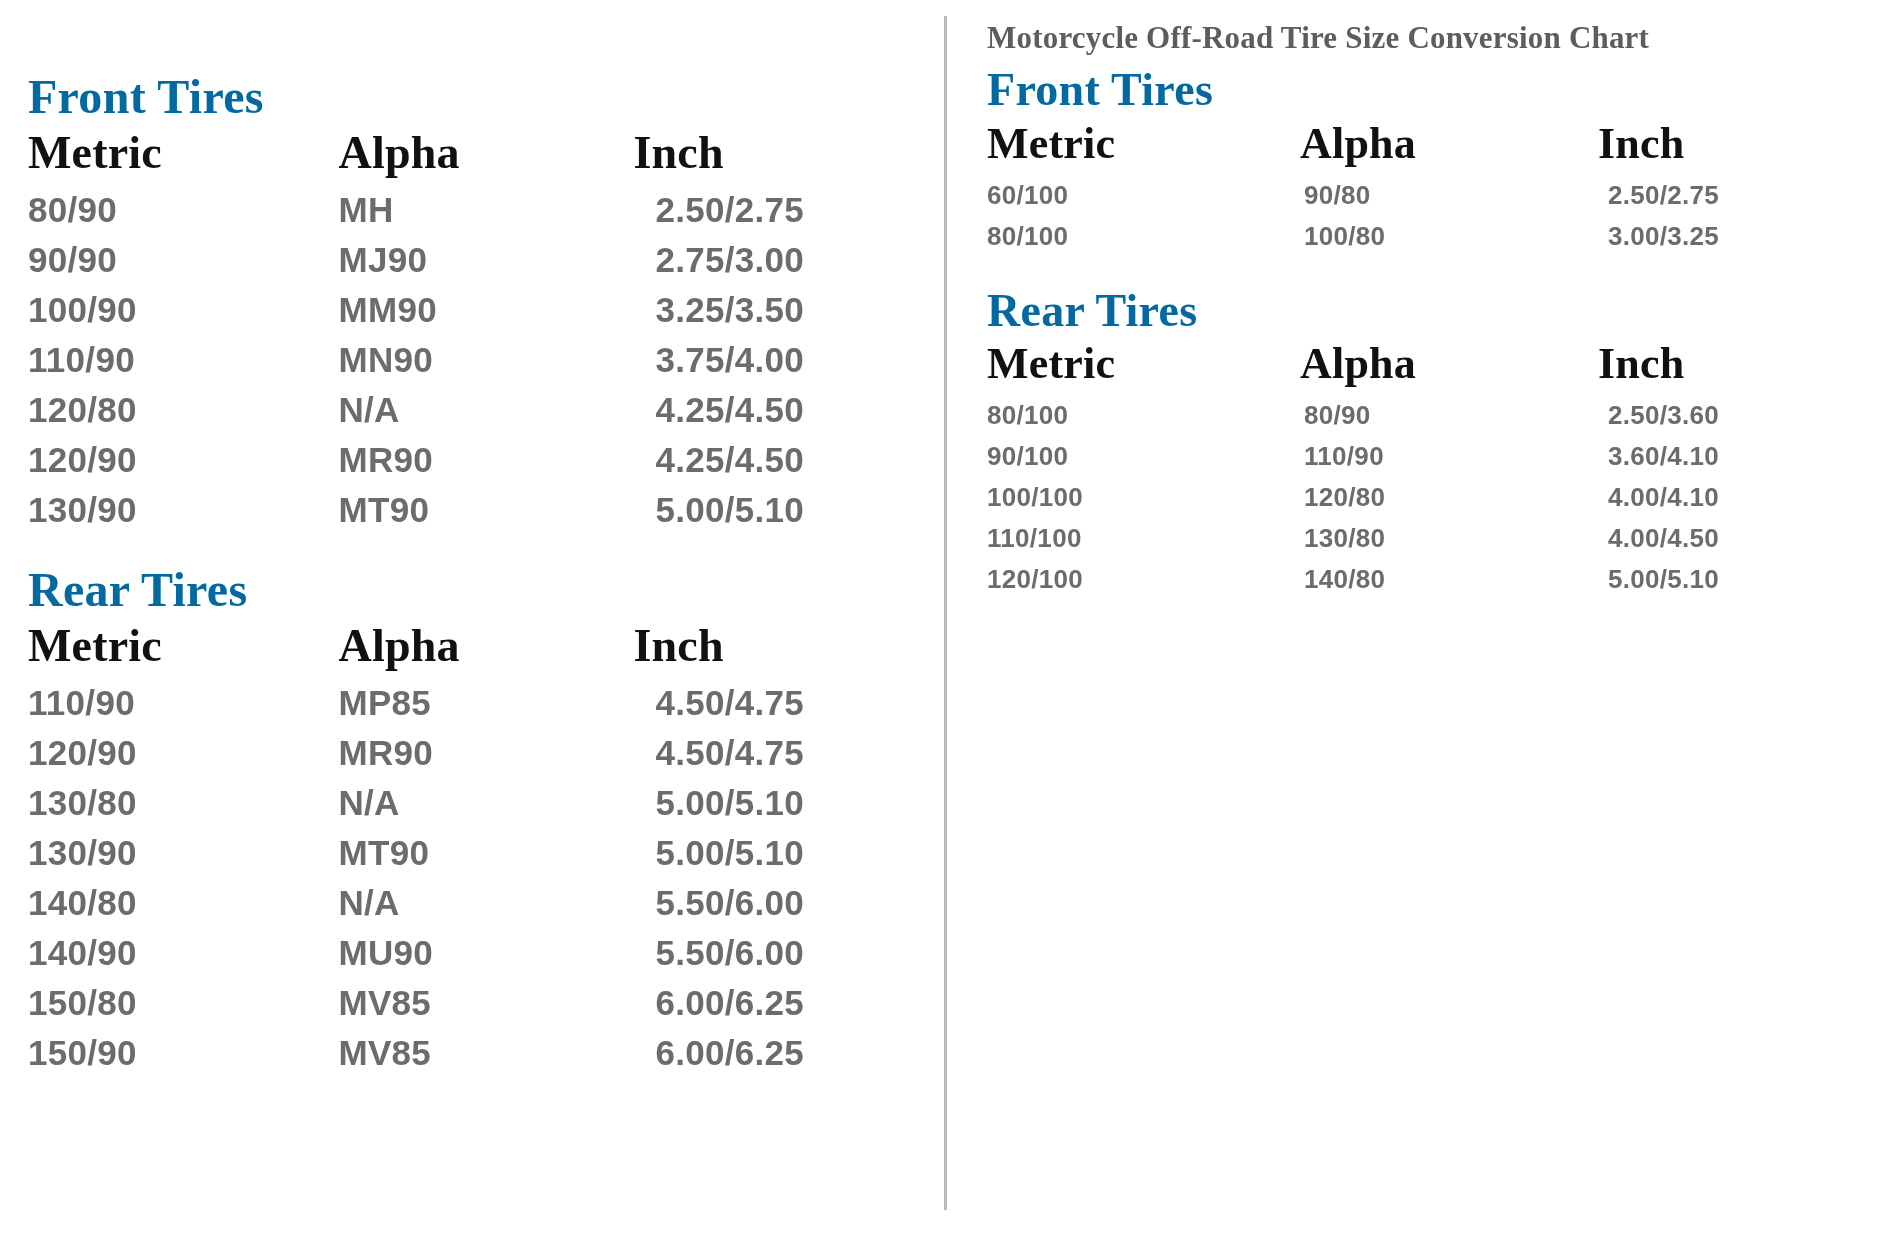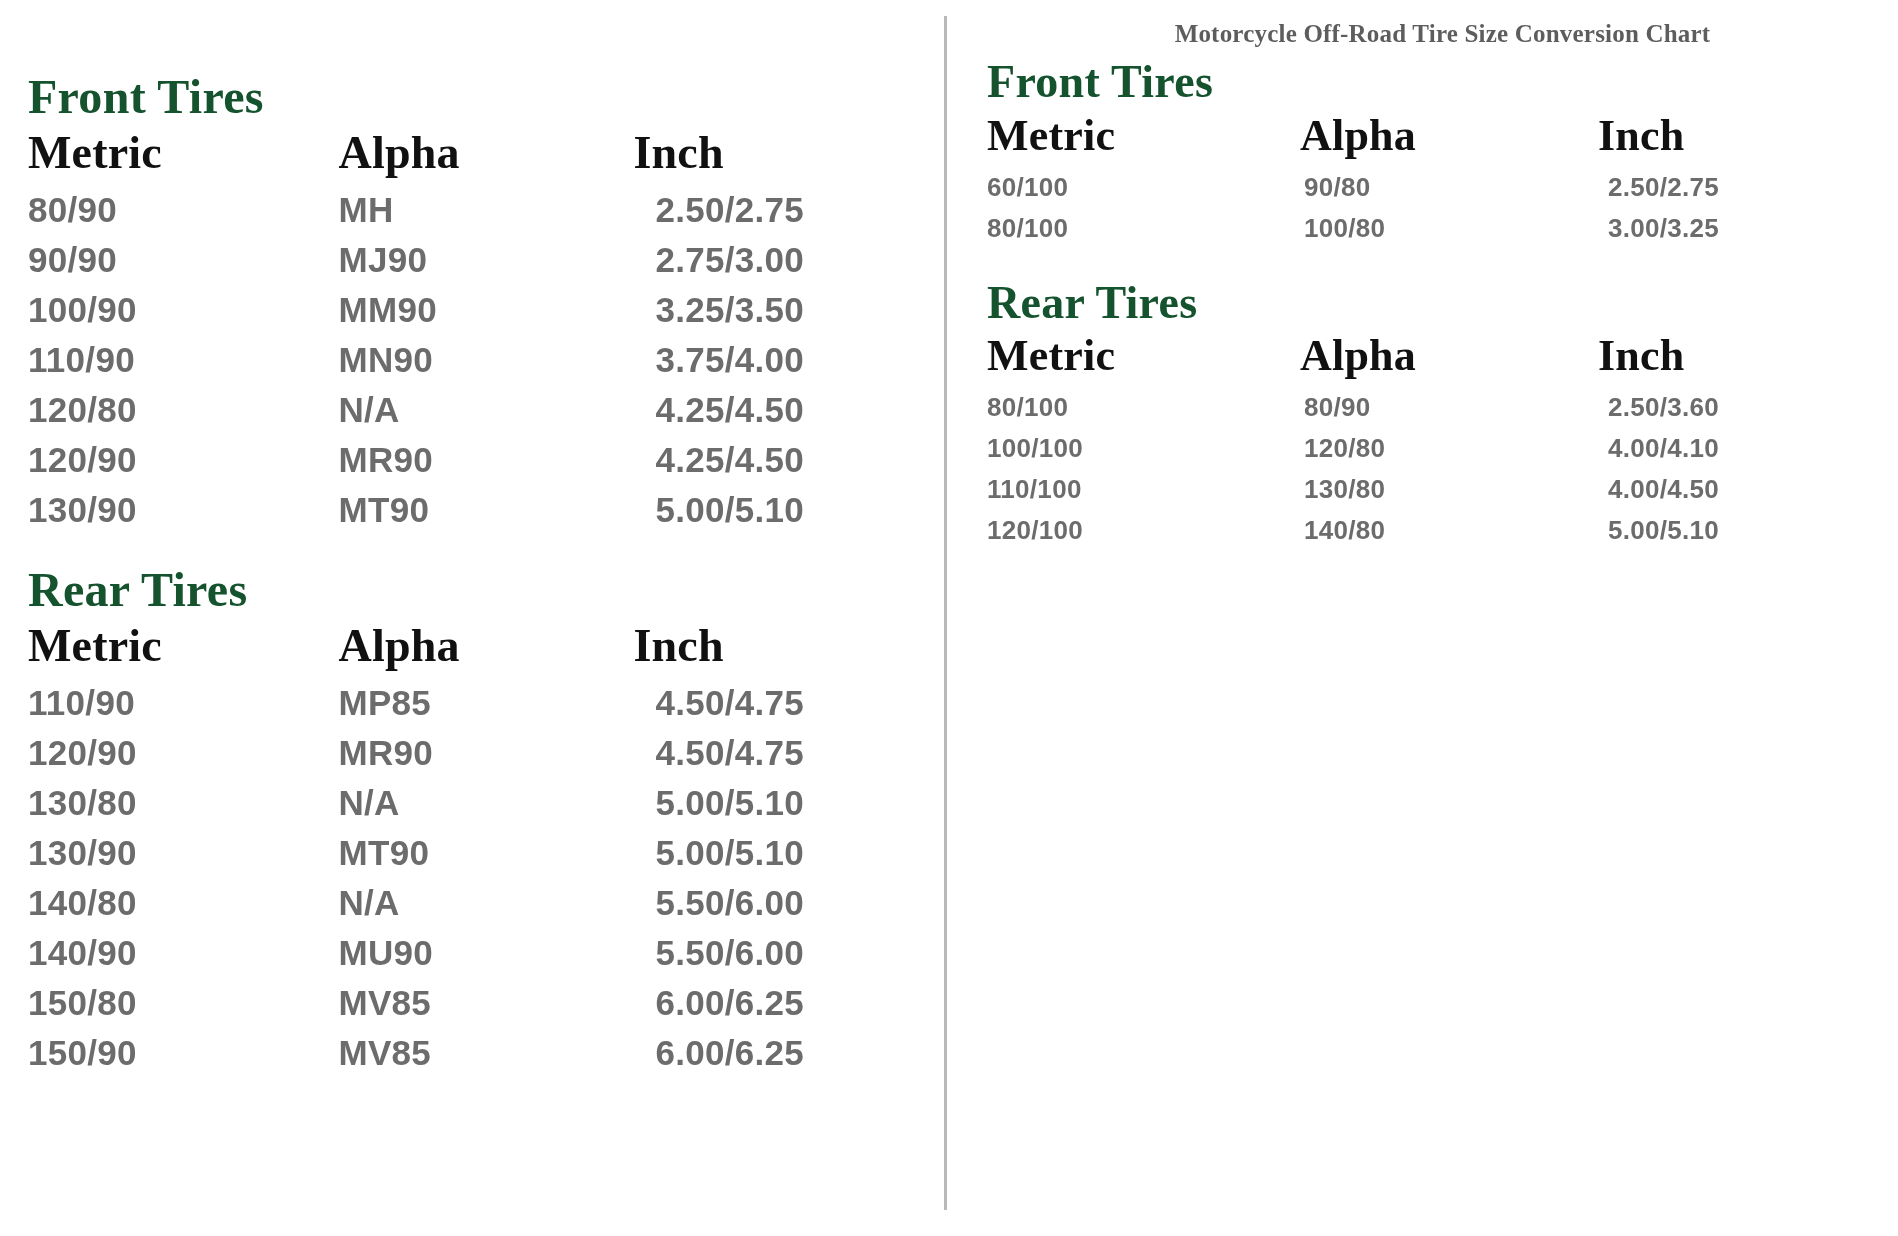--- a/index.html
+++ b/index.html
@@ -33,32 +33,31 @@
     flex: 0 0 auto;
   }
   .col-right {
     flex: 1;
     box-sizing: border-box;
     padding: 20px 0 0 40px;
   }
   .chart-title {
     font-family: "Liberation Serif", serif;
     font-weight: bold;
-    font-size: 25px;
+    font-size: 31px;
     color: #5d5d5d;
     letter-spacing: 0.2px;
     margin: 0 0 8px 0;
     white-space: nowrap;
-    text-align: center;
   }
   .section-heading {
     font-family: "Liberation Serif", serif;
     font-weight: bold;
     font-size: 48px;
-    color: #14532d;
+    color: #0369a1;
     margin: 0;
     line-height: 1.12;
     letter-spacing: 0.3px;
   }
   .section-heading.rear {
     margin-top: 28px;
   }
   .tbl {
     border-collapse: collapse;
     width: 100%;
@@ -250,20 +249,25 @@
           <th class="c-inch">Inch</th>
         </tr>
       </thead>
       <tbody>
         <tr>
           <td class="c-metric">80/100</td>
           <td class="c-alpha">80/90</td>
           <td class="c-inch">2.50/3.60</td>
         </tr>
         <tr>
+          <td class="c-metric">90/100</td>
+          <td class="c-alpha">110/90</td>
+          <td class="c-inch">3.60/4.10</td>
+        </tr>
+        <tr>
           <td class="c-metric">100/100</td>
           <td class="c-alpha">120/80</td>
           <td class="c-inch">4.00/4.10</td>
         </tr>
         <tr>
           <td class="c-metric">110/100</td>
           <td class="c-alpha">130/80</td>
           <td class="c-inch">4.00/4.50</td>
         </tr>
         <tr>

